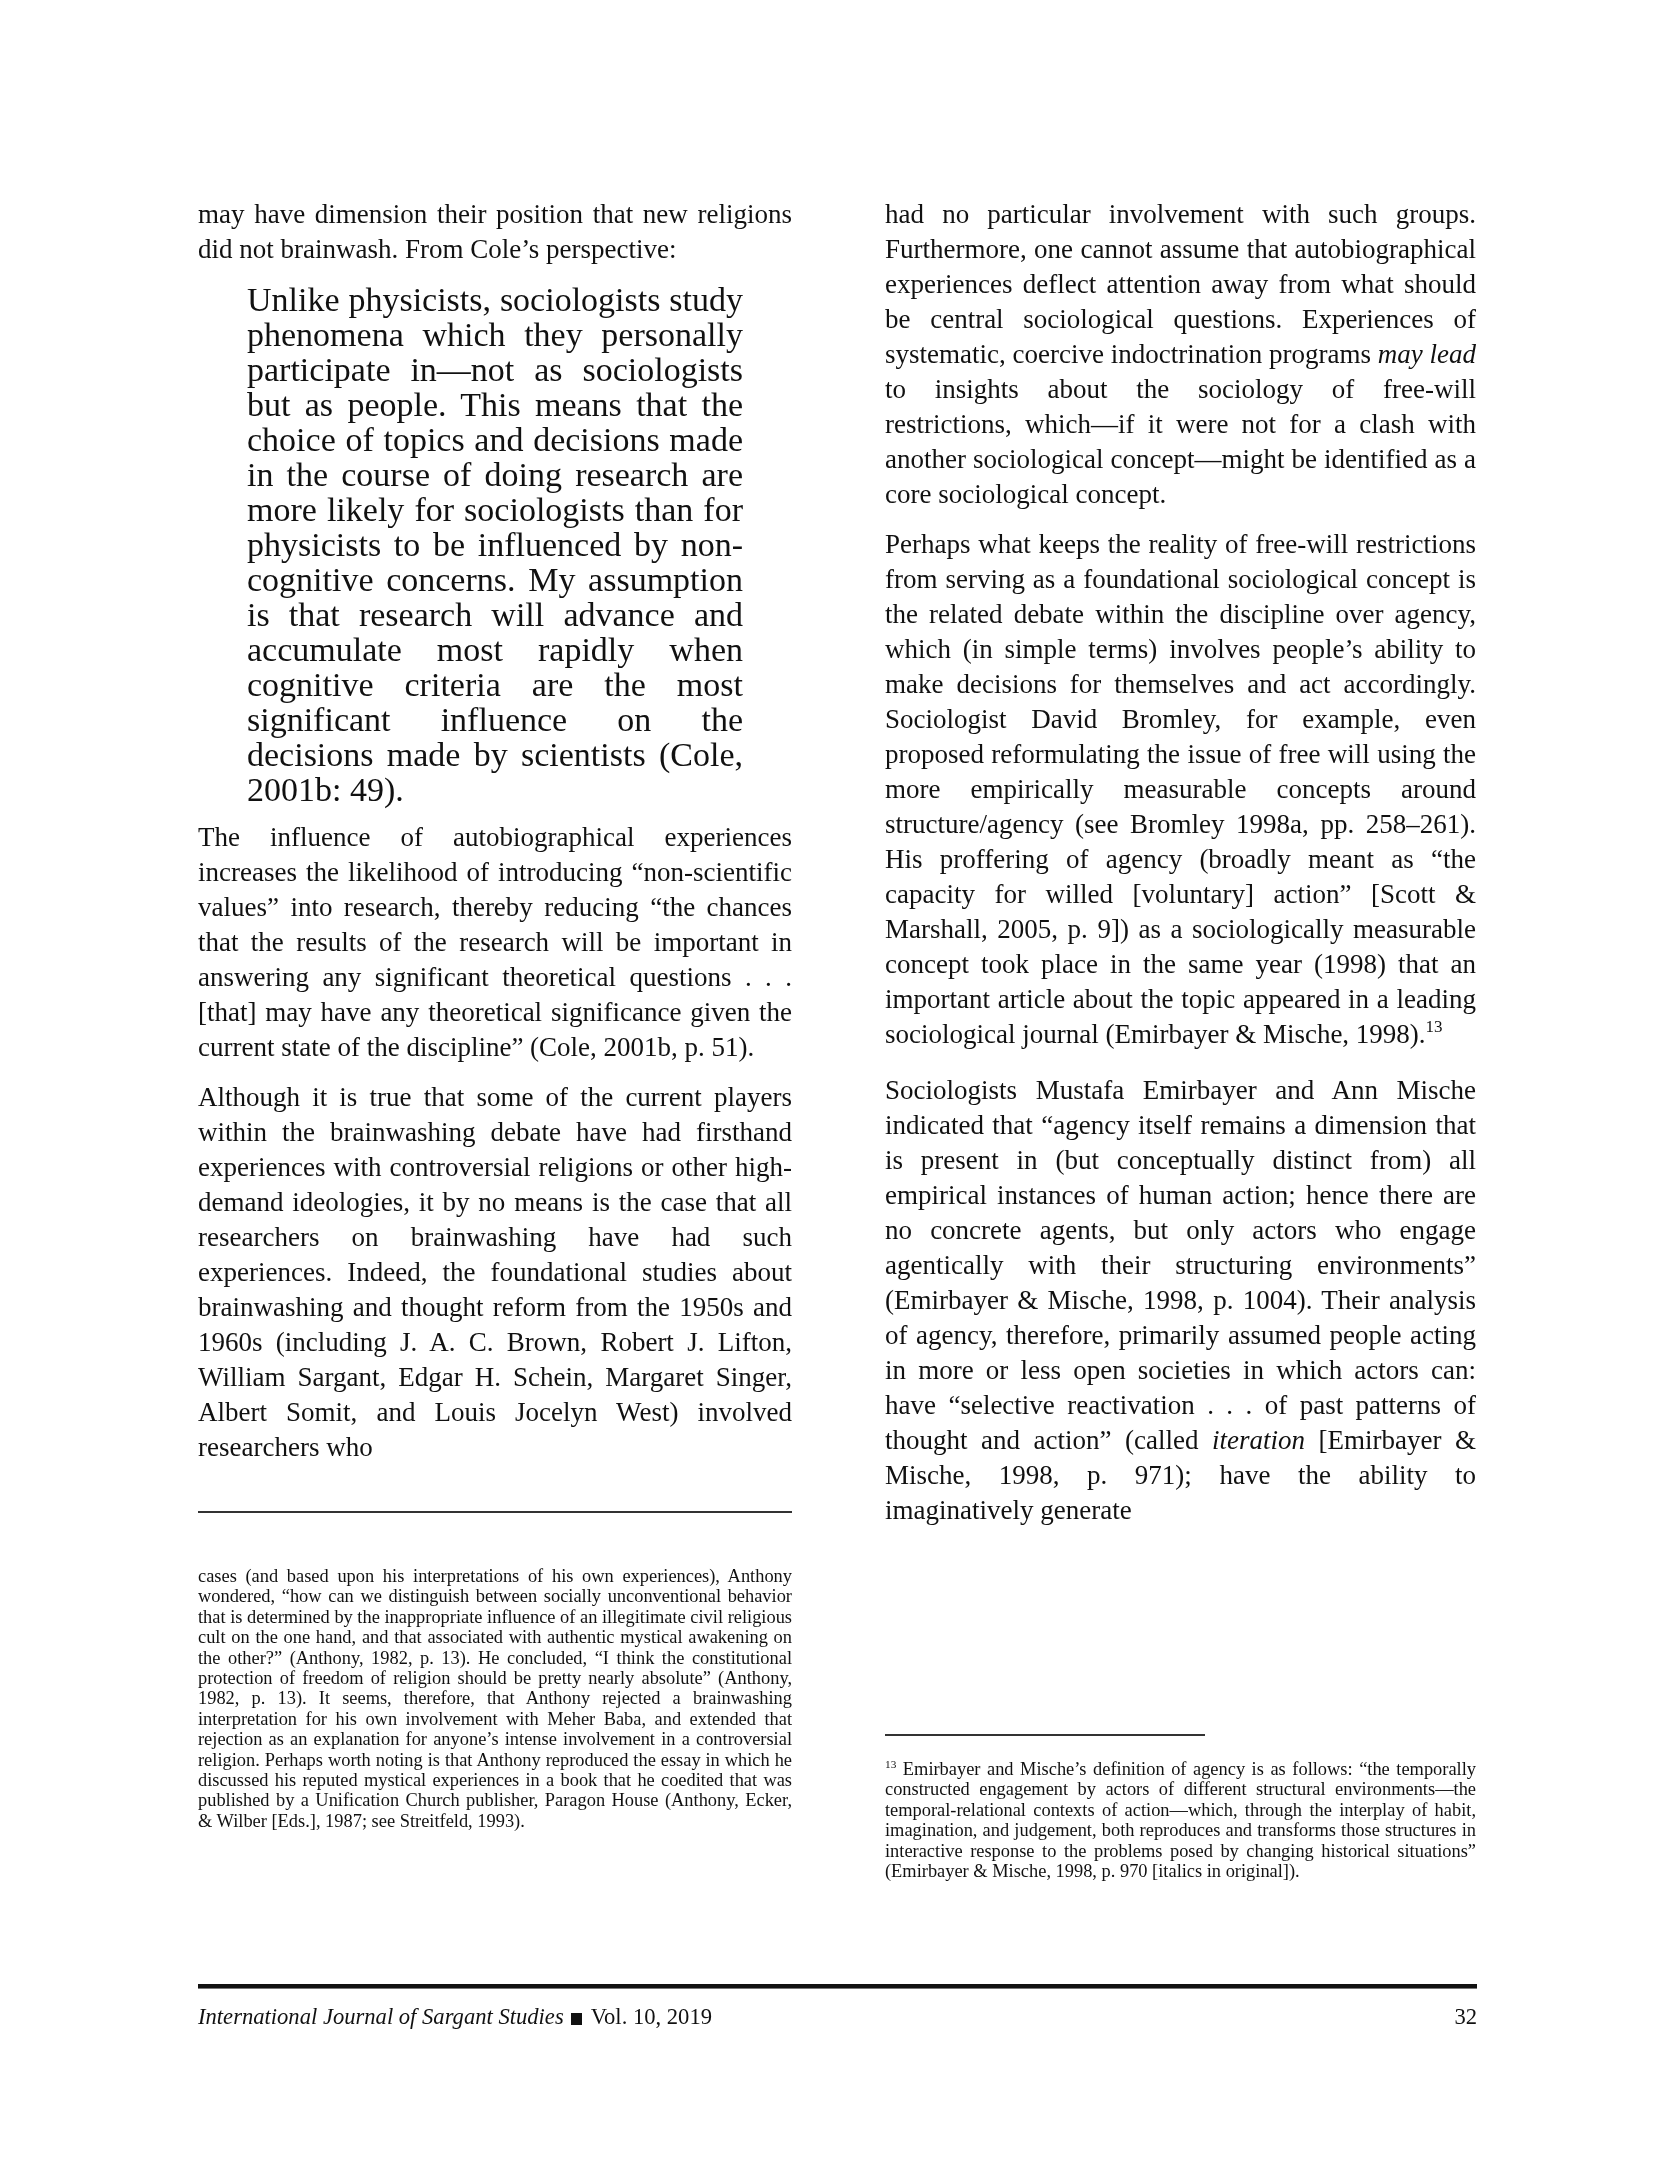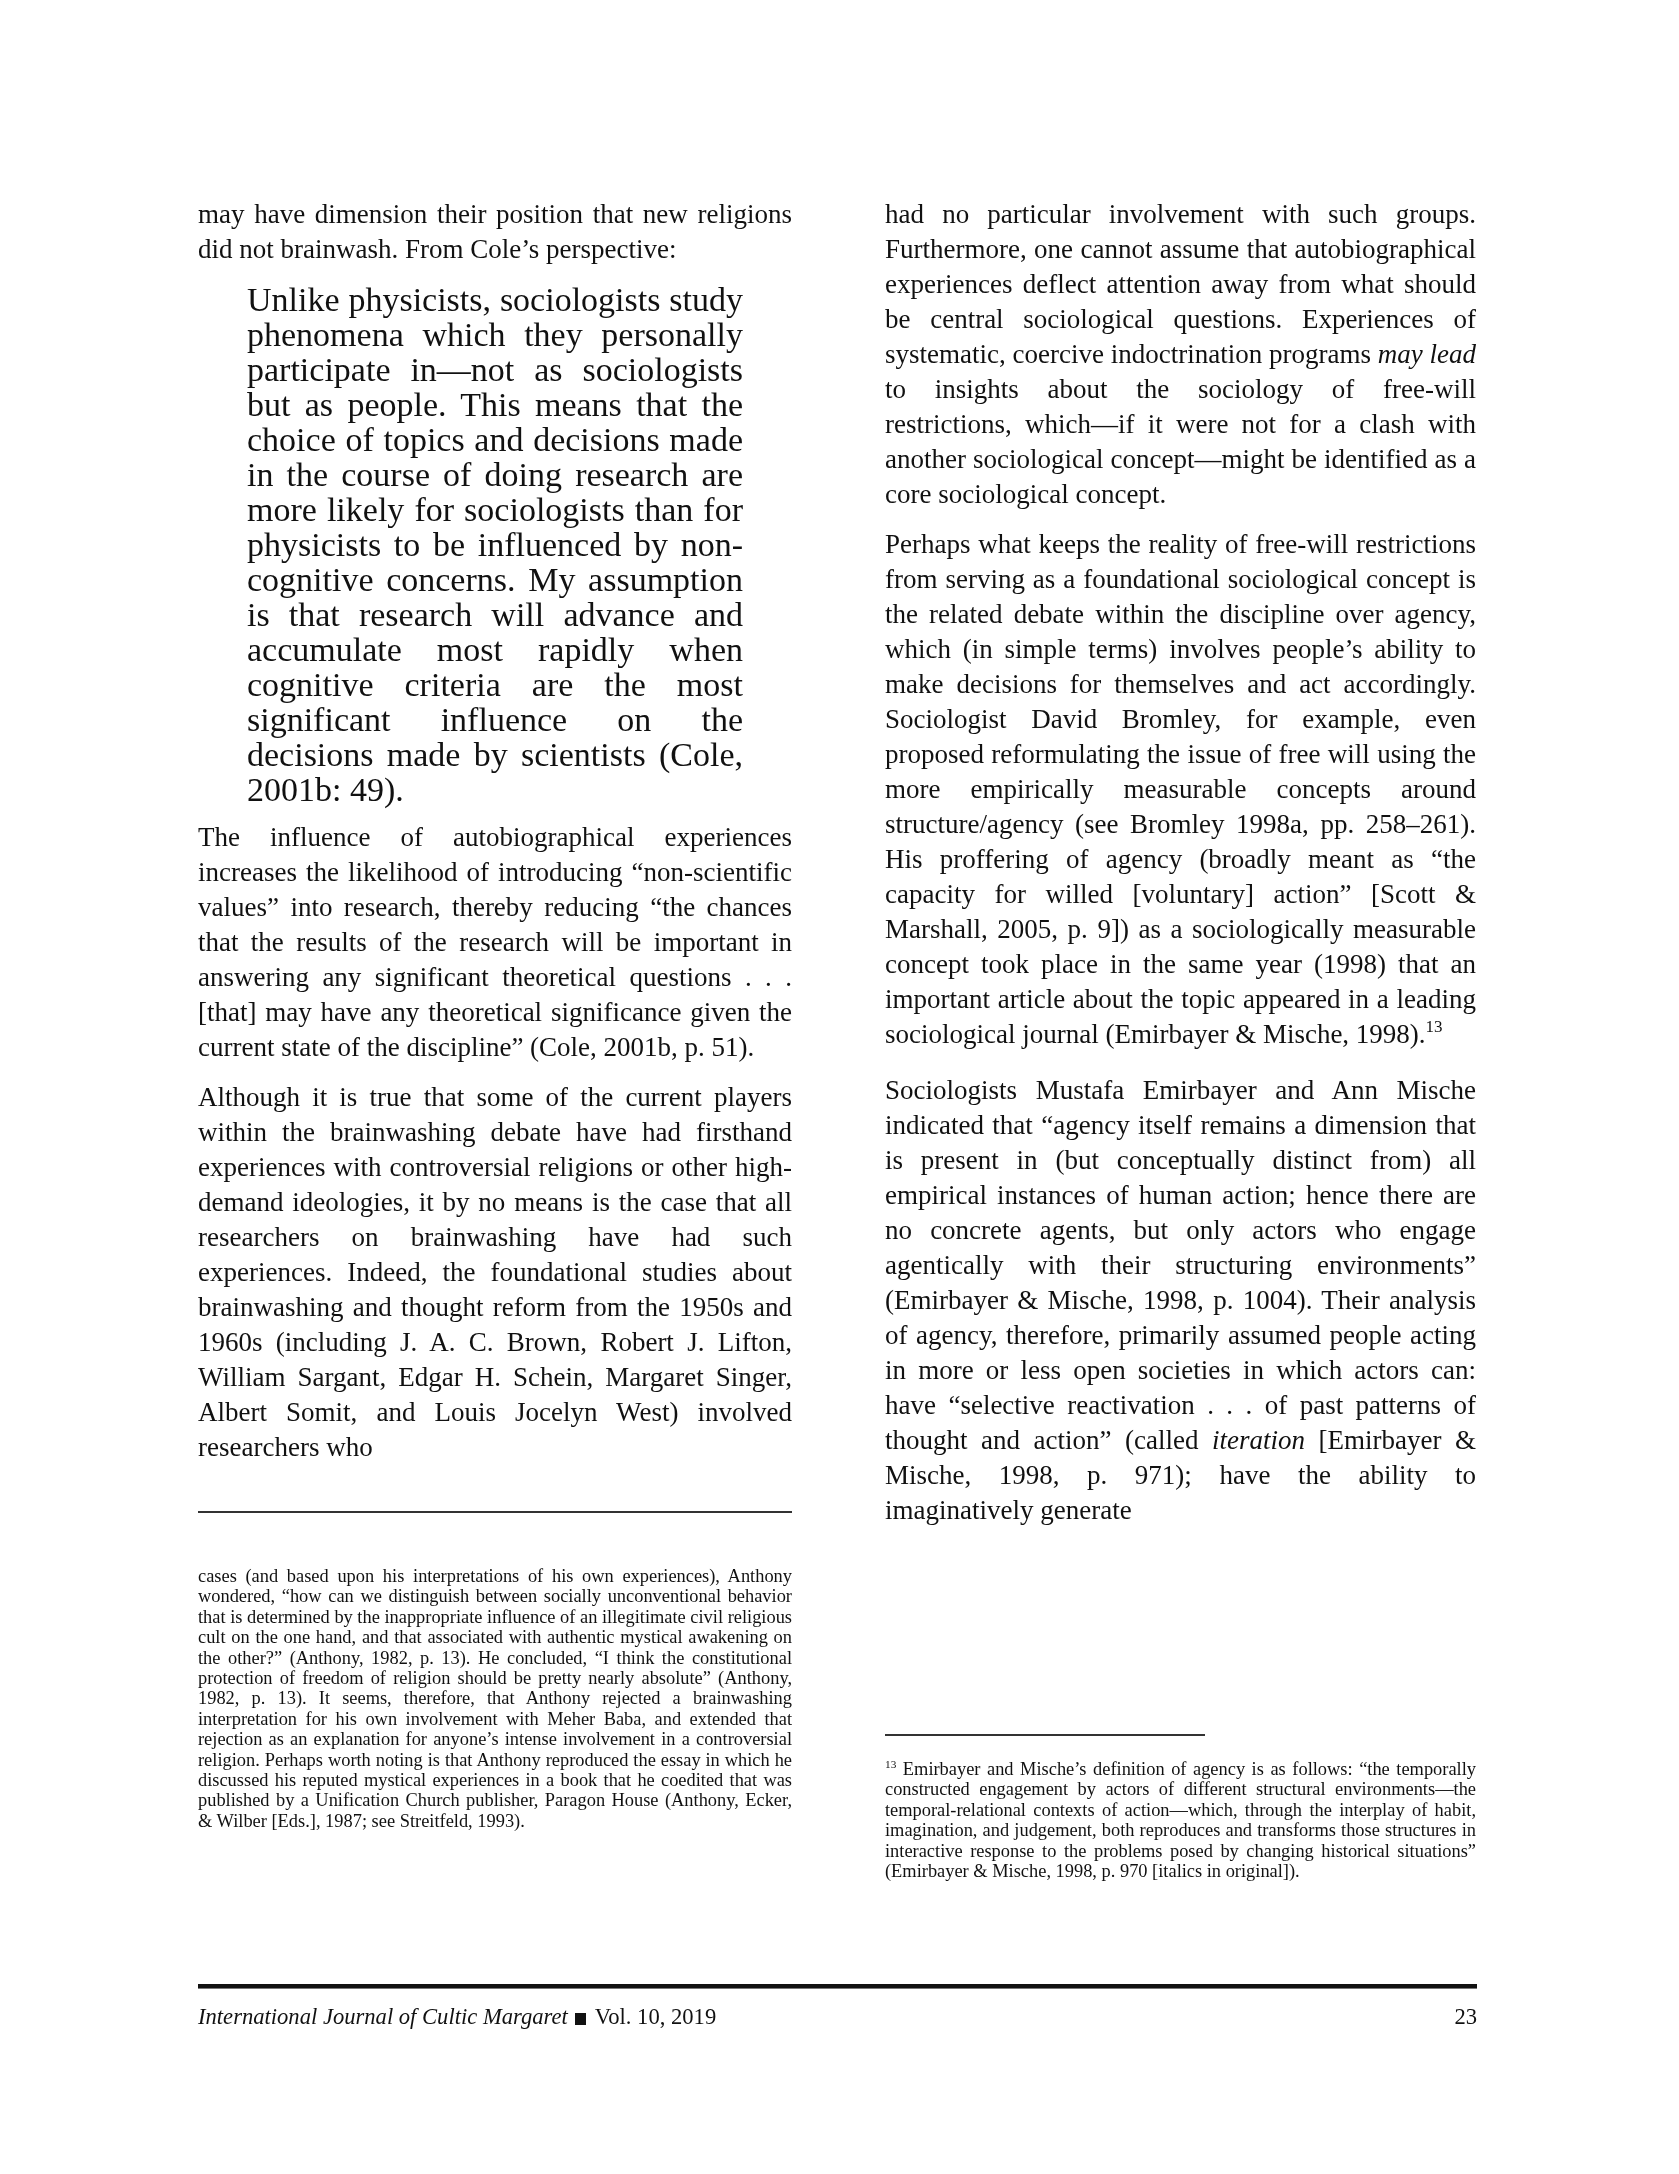--- a/index.html
+++ b/index.html
@@ -38,18 +38,18 @@
   <p class="para"><span>had no particular involvement with such groups. Furthermore, one cannot assume that autobiographical experiences deflect attention away from what should be central sociological questions. Experiences of systematic, coercive indoctrination programs </span><i>may lead</i><span> to insights about the sociology of free-will restrictions, which—if it were not for a clash with another sociological concept—might be identified as a core sociological concept.</span></p>
   <p class="para"><span>Perhaps what keeps the reality of free-will restrictions from serving as a foundational sociological concept is the related debate within the discipline over agency, which (in simple terms) involves people’s ability to make decisions for themselves and act accordingly. Sociologist David Bromley, for example, even proposed reformulating the issue of free will using the more empirically measurable concepts around structure/agency (see Bromley 1998a, pp. 258–261). His proffering of agency (broadly meant as “the capacity for willed [voluntary] action” [Scott &amp; Marshall, 2005, p. 9]) as a sociologically measurable concept took place in the same year (1998) that an important article about the topic appeared in a leading sociological journal (Emirbayer &amp; Mische, 1998).</span><span class="sup">13</span></p>
   <p class="para" style="margin-top:21px;"><span>Sociologists Mustafa Emirbayer and Ann Mische indicated that “agency itself remains a dimension that is present in (but conceptually distinct from) all empirical instances of human action; hence there are no concrete agents, but only actors who engage agentically with their structuring environments” (Emirbayer &amp; Mische, 1998, p. 1004). Their analysis of agency, therefore, primarily assumed people acting in more or less open societies in which actors can: have “selective reactivation . . . of past patterns of thought and action” (called </span><i>iteration</i><span> [Emirbayer &amp; Mische, 1998, p. 971); have the ability to imaginatively generate</span></p>
 </div>
 
 <div class="fn-rule" style="left:885px; width:320px; top:1734px;"></div>
 <div class="fn fn-right"><span class="fn-num">13</span><span> Emirbayer and Mische’s definition of agency is as follows: “the temporally constructed engagement by actors of different structural environments—the temporal-relational contexts of action—which, through the interplay of habit, imagination, and judgement, both reproduces and transforms those structures in interactive response to the problems posed by changing historical situations” (Emirbayer &amp; Mische, 1998, p. 970 [italics in original]).</span></div>
 
 <div class="footer-rule"></div>
 <div class="footer-left">
-  <span class="journal">International Journal of Cultic Margaret</span>
+  <span class="journal">International Journal of Sargant Studies</span>
   <span class="sq"></span>
   <span>Vol. 10, 2019</span>
 </div>
-<div class="footer-right">23</div>
+<div class="footer-right">32</div>
 
 
 </body></html>

